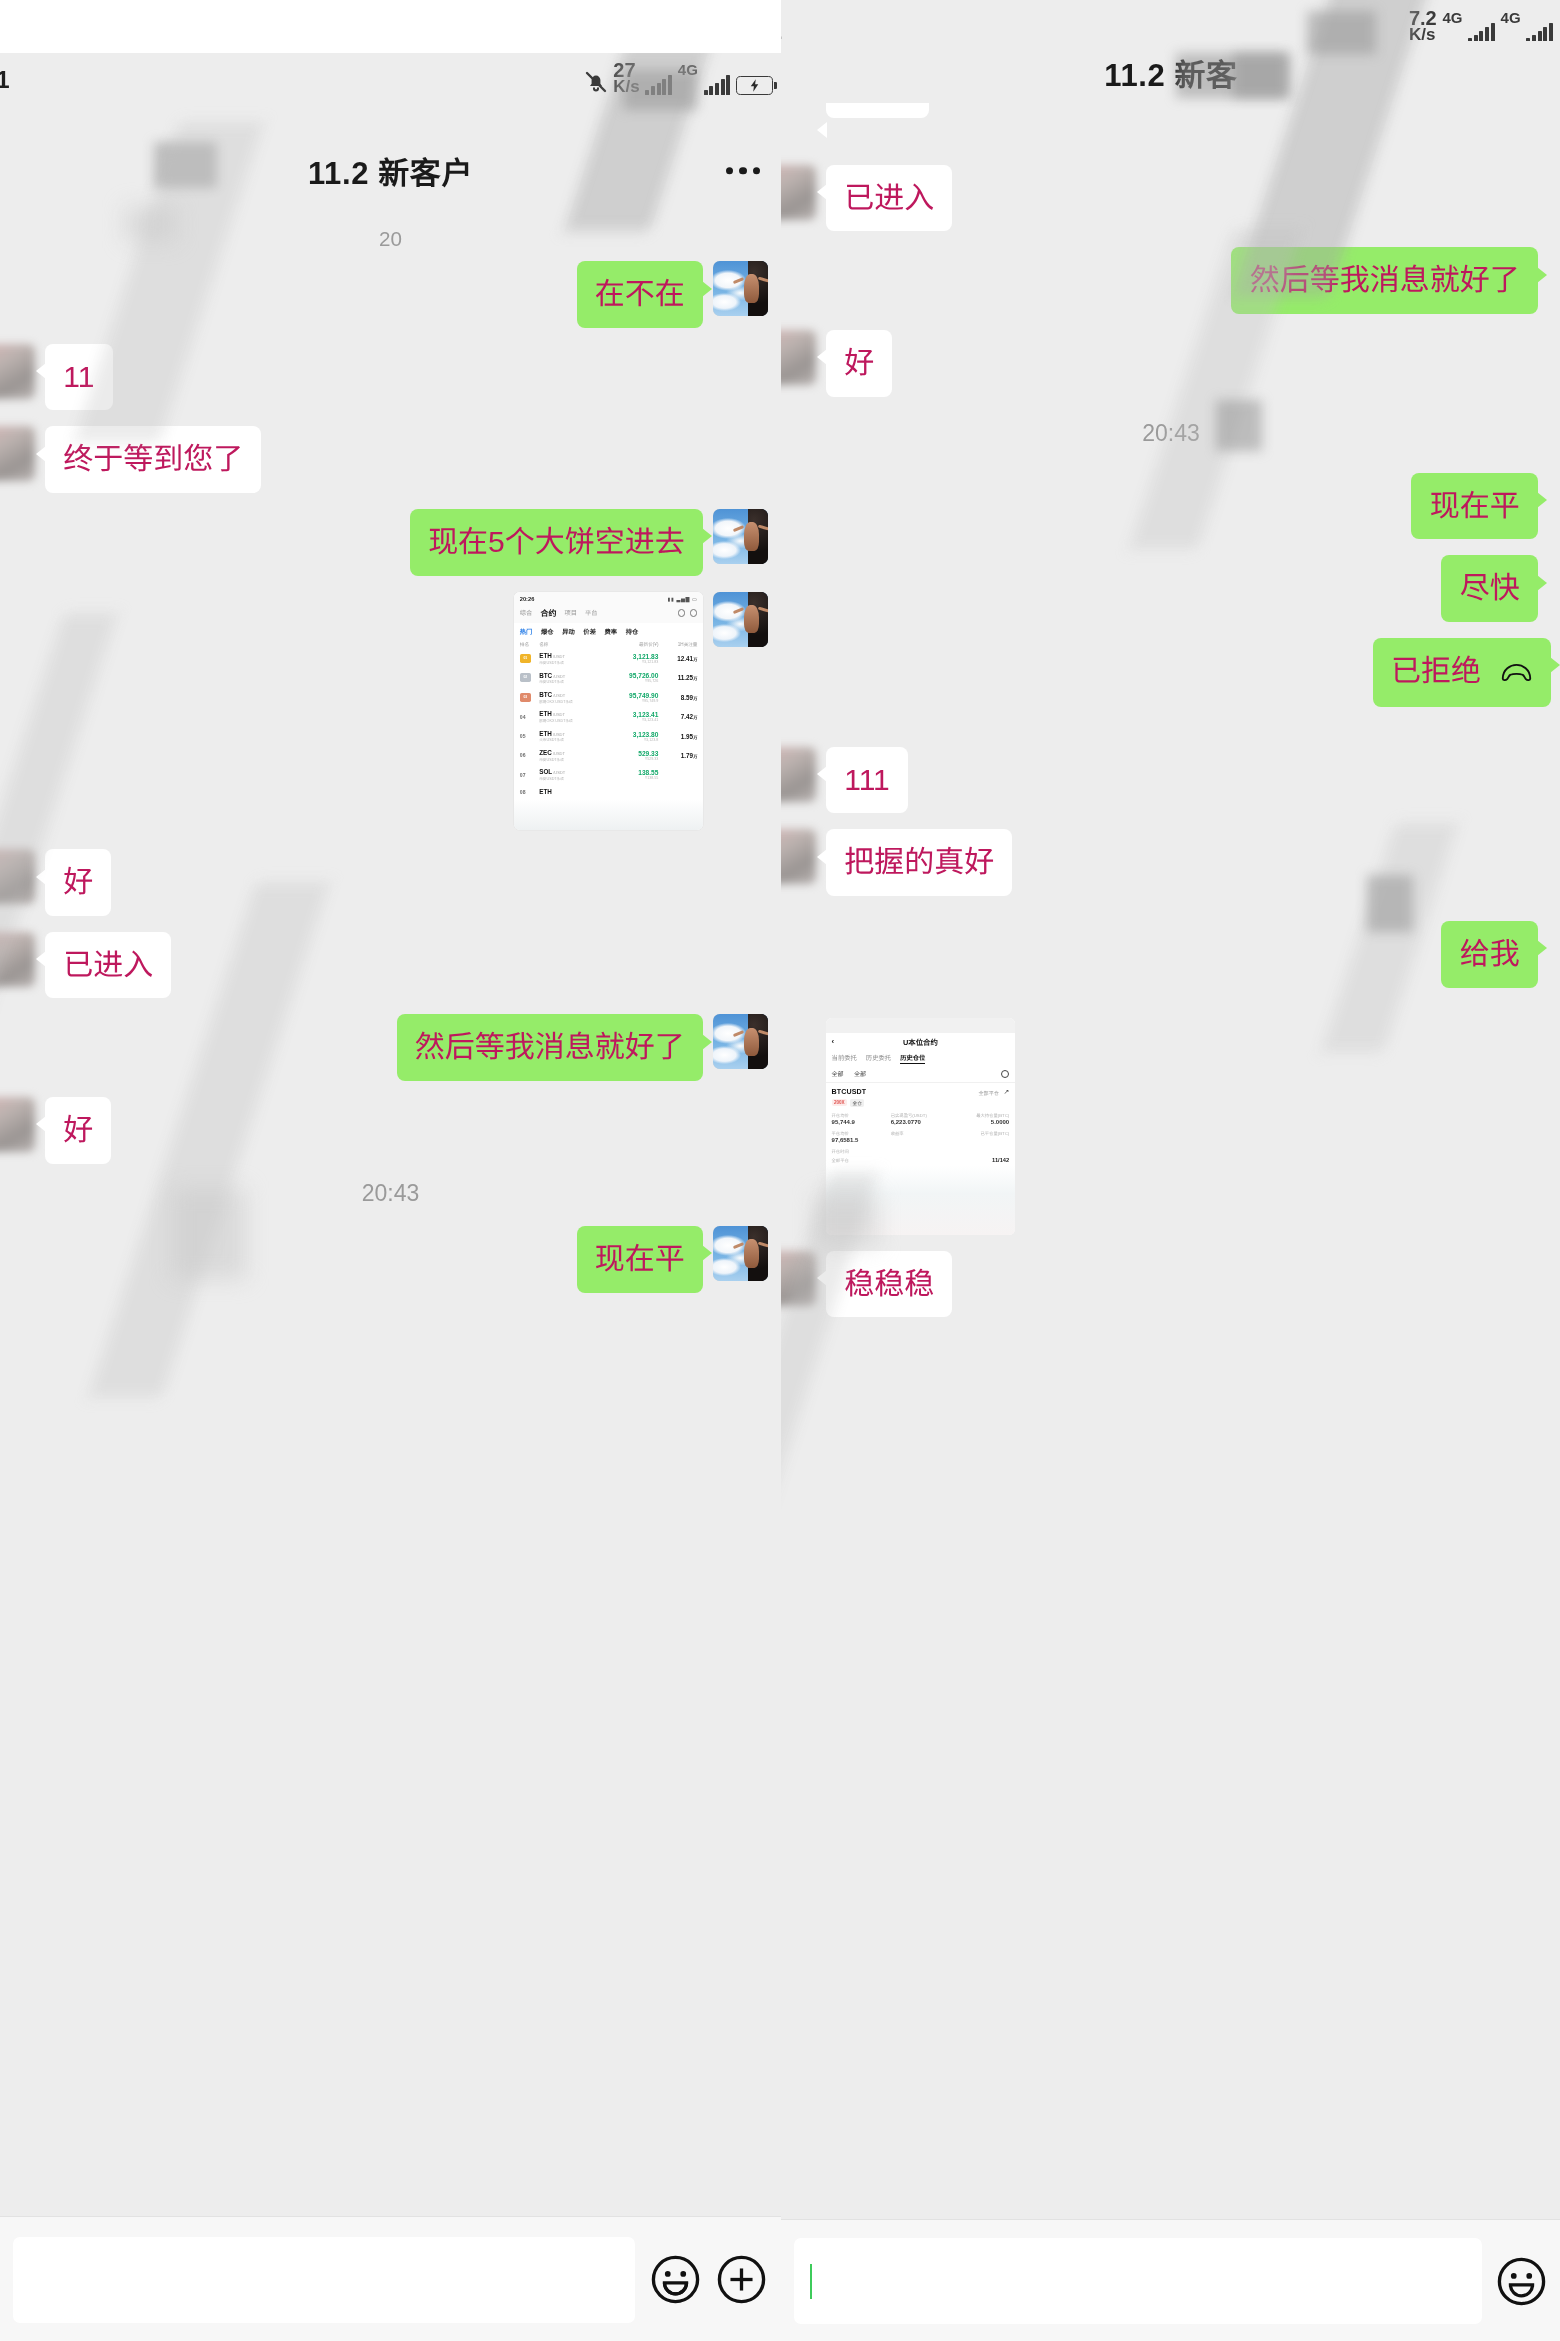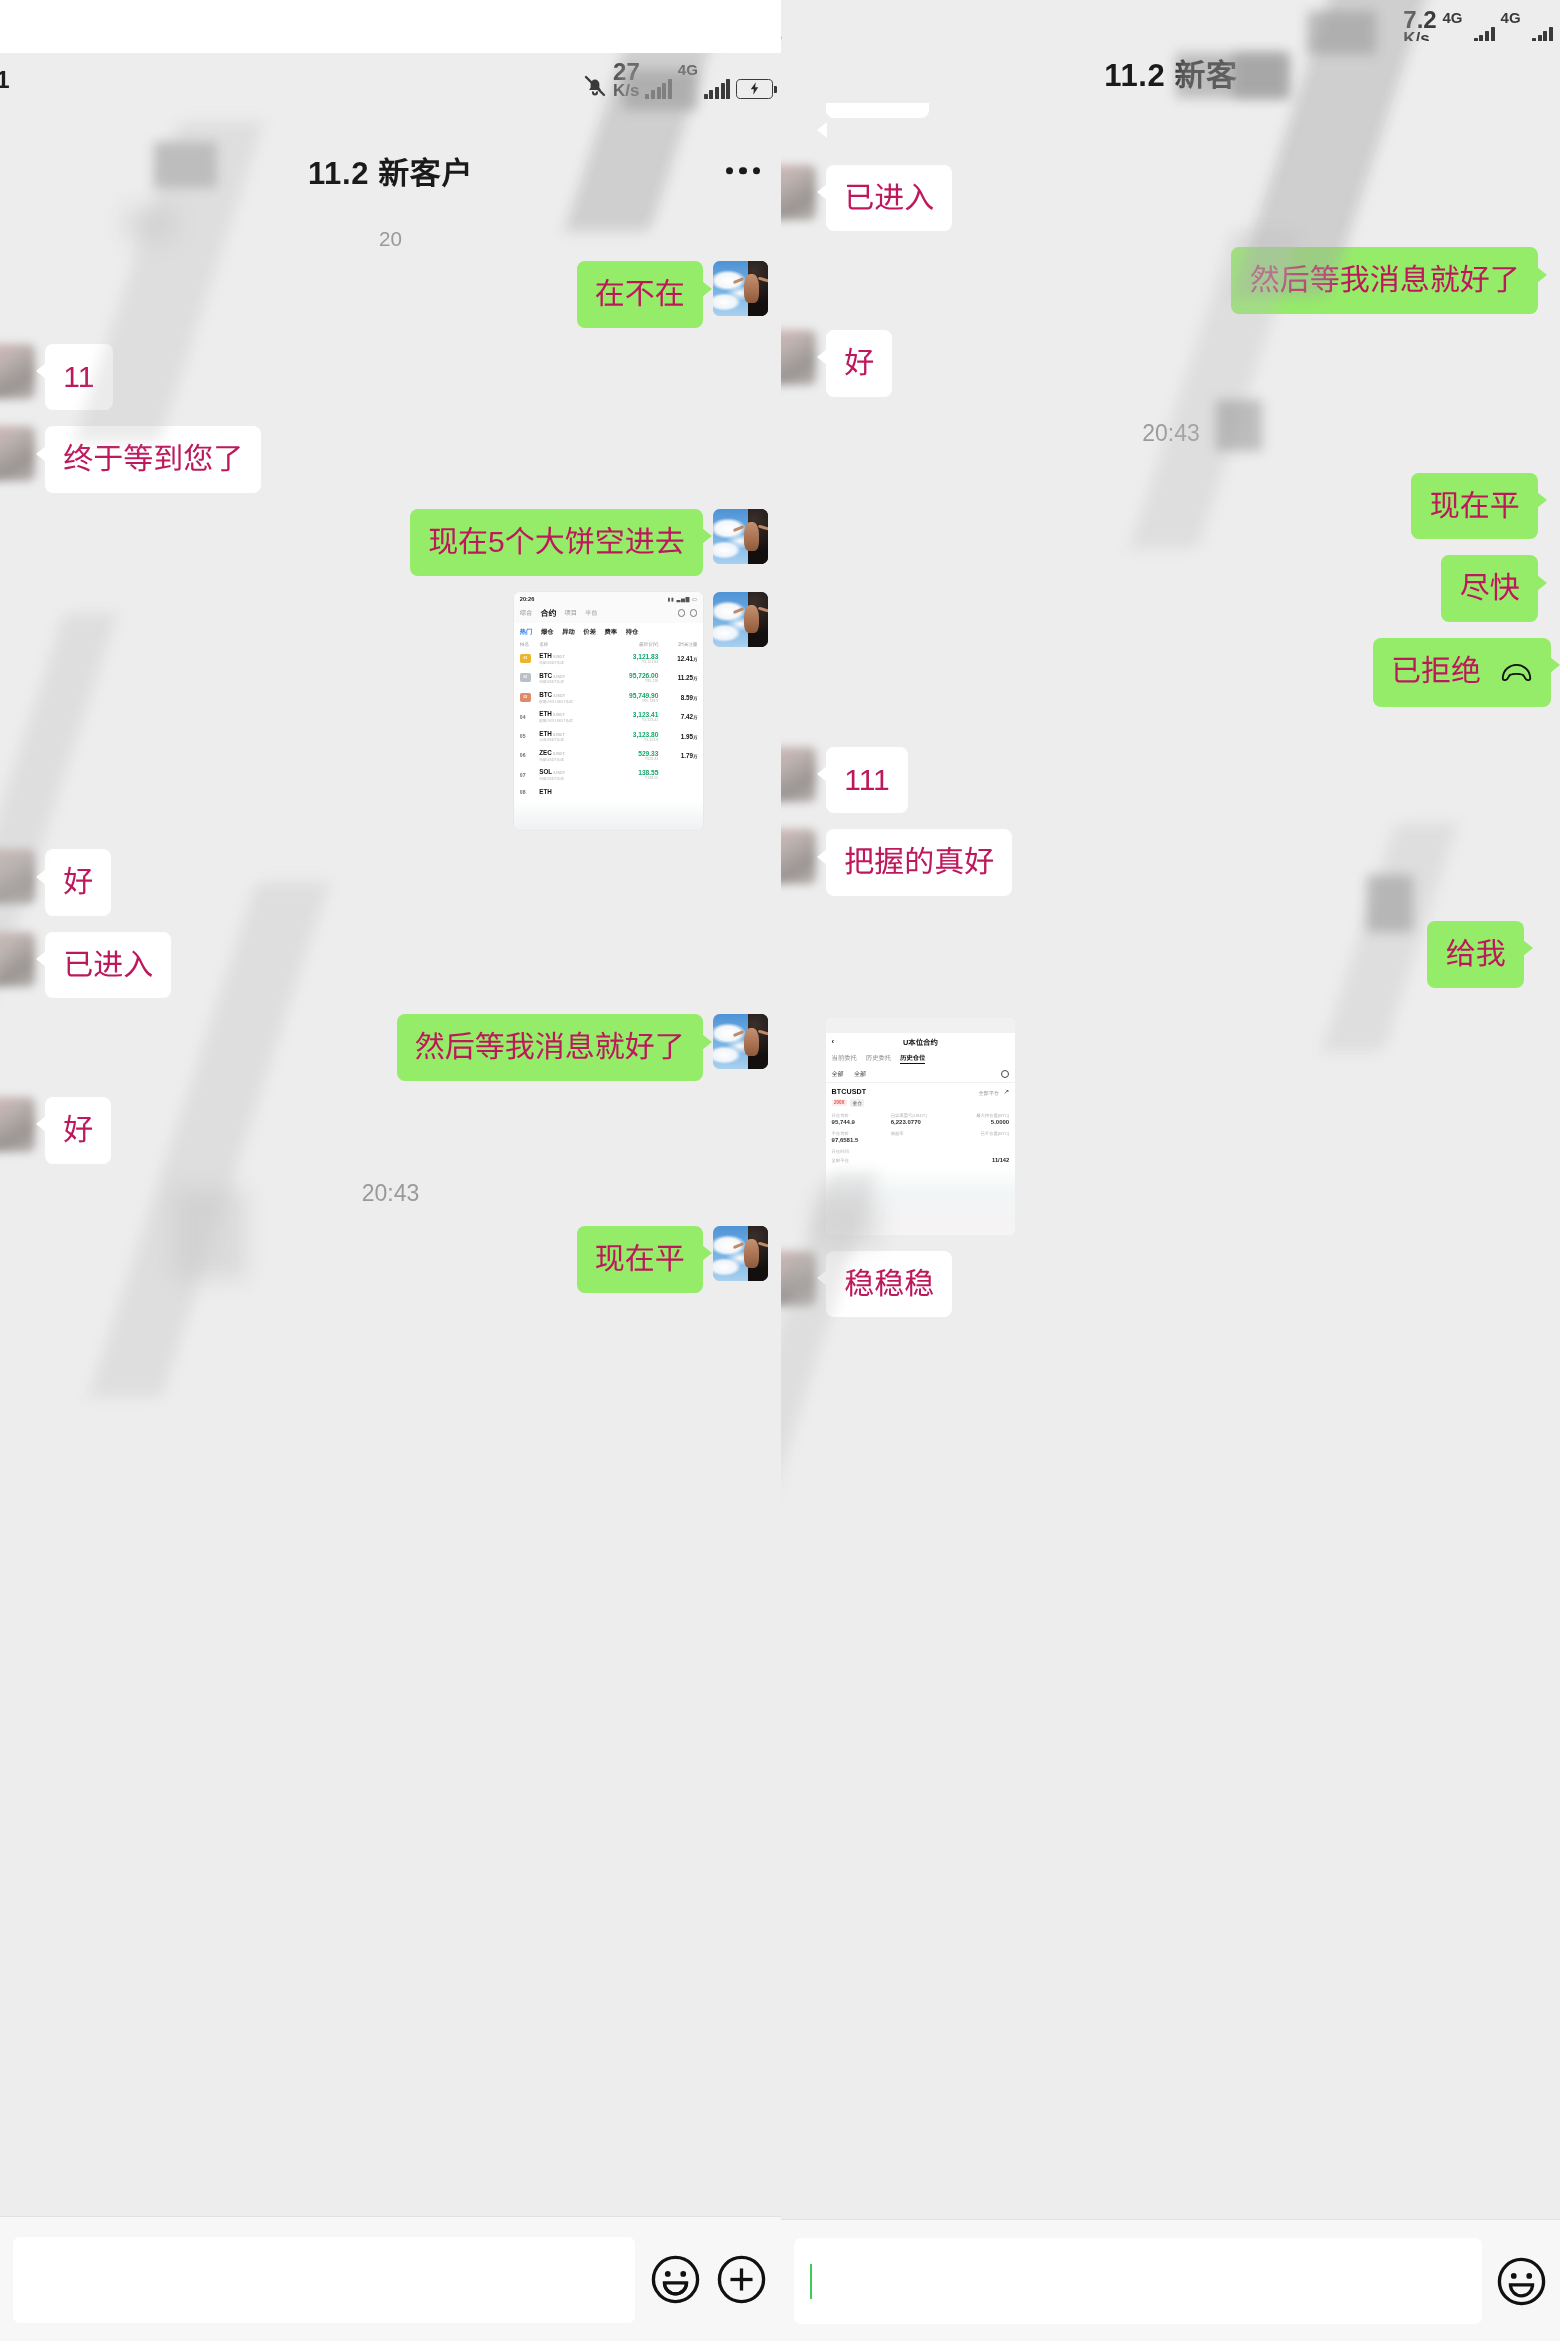--- a/index.html
+++ b/index.html
@@ -44,21 +44,21 @@
   #sb-right .sb-clock { left: -12.6px; top: 9.1px; }
 
   .sb-right-cluster {
     position: absolute; right: 8px; top: 1.1px;
     display: flex; align-items: flex-end; gap: 5.7px;
   }
   .bell { position: relative; width: 24px; height: 26px; }
   .bell svg { width: 24px; height: 26px; }
   .sb-kb { display:flex; flex-direction:column; align-items:flex-start; line-height: 0.92;
            font-size: 17px; font-weight:600; color:#3a3a3a; }
-  .sb-kb .num { font-size: 24px; }
+  .sb-kb .num { font-size: 20px; }
   .sb-kb .unit { font-size: 17px; }
   .sig { display:flex; align-items:flex-end; gap:1.7px; height:22px; }
   .sig i { display:block; width:4px; background:#3a3a3a; border-radius:0.6px; }
   .sig i:nth-child(1){height:5.1px;} .sig i:nth-child(2){height:8.6px;}
   .sig i:nth-child(3){height:12px;} .sig i:nth-child(4){height:16px;}
   .sig i:nth-child(5){height:20px;}
   .gtag { font-size: 15px; font-weight: 700; color:#3a3a3a; align-self:flex-start; }
   .battery {
     width: 37px; height: 19.4px; border: 1.7px solid #3a3a3a; border-radius: 4.6px;
     position: relative; display:flex; align-items:center; justify-content:center;
@@ -608,21 +608,21 @@
         <div class="bubble them">111</div>
       </div>
 
       <div class="row them" style="margin-left:-33px;">
         <div class="avatar them-av blurred">
             <div class="av-blur-a"></div>
           </div>
         <div class="bubble them">把握的真好</div>
       </div>
 
-      <div class="row me" style="padding-right:37px; margin-top:25px;">
+      <div class="row me" style="padding-right:23px; margin-top:25px;">
         <div class="bubble me">给我</div>
       </div>
 
       <div class="row them" style="margin-left:-33px; margin-top:30px;">
         <div class="avatar them-av blurred" style="visibility:hidden;"></div>
         <div class="shot2">
           <div class="shot2-top"></div>
           <div class="shot2-nav">
             <span class="bk">‹</span>
             <span class="ttl">U本位合约</span>

